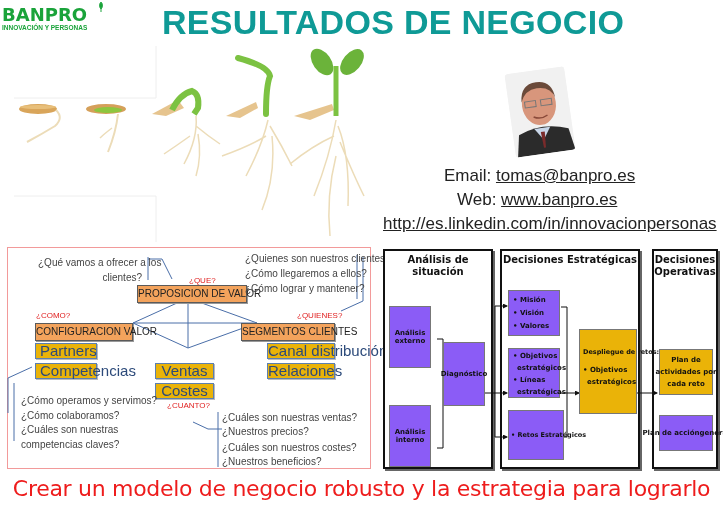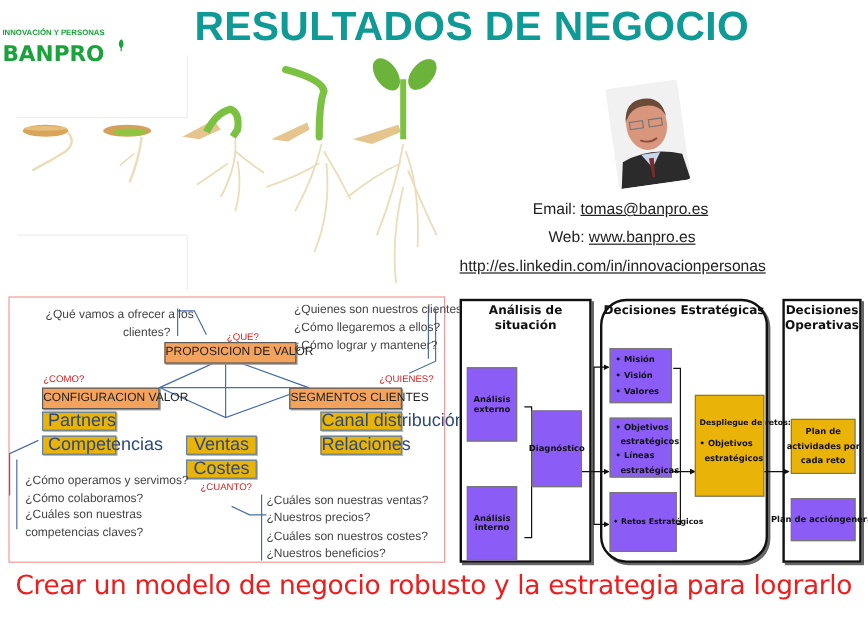--- a/index.html
+++ b/index.html
@@ -1,21 +1,21 @@
 <!DOCTYPE html>
 <html><head>
 <meta charset="utf-8">
 <style>
   html, body { margin:0; padding:0; }
   body { width:723px; height:519px; background:#ffffff; position:relative; overflow:hidden; font-family:"Liberation Sans", sans-serif; }
   .abs { position:absolute; }
-  .logo-main { left:2px; top:4px; font-family:"DejaVu Sans", sans-serif; font-weight:bold; font-size:18px; color:#1aa33a; letter-spacing:0px;margin-top:31px; }
+  .logo-main { left:2px; top:4px; font-family:"DejaVu Sans", sans-serif; font-weight:bold; font-size:18px; color:#1aa33a; letter-spacing:0px; }
   .logo-sub { left:2px; top:24px; font-family:"Liberation Sans", sans-serif; font-weight:bold; font-size:6.5px; color:#1aa33a; }
   .title { left:162px; top:3px; font-family:"Liberation Sans", sans-serif; font-weight:bold; font-size:34px; color:#0f9a96; letter-spacing:0.3px; }
-  .contact { font-family:"Liberation Sans", sans-serif; font-size:13px; color:#222; white-space:nowrap; }
+  .contact { font-family:"Liberation Sans", sans-serif; font-size:17px; color:#222; white-space:nowrap; }
   .contact a { color:#222; text-decoration:underline; }
   .bottom-tag { left:0; width:723px; top:476px; text-align:center; font-family:"DejaVu Sans", sans-serif; font-size:22px; color:#ee1c1c; letter-spacing:-0.3px; }
 
   
   .canvas { left:7px; top:247px; width:364px; height:222px; border:1px solid #f29a9a; box-sizing:border-box; }
   .q { font-family:"Liberation Sans", sans-serif; font-size:10px; color:#444; line-height:15px; white-space:nowrap; }
   .red { font-family:"Liberation Sans", sans-serif; font-size:8px; color:#e02020; white-space:nowrap; }
   .obox { background:#f4a460; background:#f3a35c; border:1px solid #5a5a5a; font-family:"Liberation Sans", sans-serif; font-size:10px; color:#222; text-align:center; line-height:16px; box-shadow:1px 1px 0 #999; white-space:nowrap; }
   .ybox { background:#eab308; border:1px solid #5b7fb0; font-family:"Liberation Sans", sans-serif; font-size:15px; color:#2c4a7a; line-height:14px; box-shadow:1px 1px 0 #bbb; white-space:nowrap; }
 
@@ -120,21 +120,21 @@
   <div>clientes?</div>
 </div>
 <div class="abs red" style="left:173px; top:276px;margin-left:16px;">¿QUE?</div>
 <div class="abs obox" style="left:137px; top:285px; width:108px;">PROPOSICION DE VALOR</div>
 
 <div class="abs q" style="left:245px; top:251px;">
   <div>¿Quienes son nuestros clientes?</div>
   <div>¿Cómo llegaremos a ellos?</div>
   <div>¿Cómo lograr y mantener?</div>
 </div>
-<div class="abs red" style="left:316px; top:311px;text-align:center;">¿QUIENES?</div>
+<div class="abs red" style="left:297px; top:311px;text-align:center;">¿QUIENES?</div>
 <div class="abs obox" style="left:241px; top:323px; width:92px;">SEGMENTOS CLIENTES</div>
 <div class="abs ybox" style="left:267px; top:343px; width:64px; padding-right:2px;">Canal distribución</div>
 <div class="abs ybox" style="left:267px; top:363px; width:64px; text-align:right; padding-right:2px;">Relaciones</div>
 
 <div class="abs red" style="left:36px; top:311px;">¿COMO?</div>
 <div class="abs obox" style="left:35px; top:323px; width:96px;">CONFIGURACION VALOR</div>
 <div class="abs ybox" style="left:35px; top:343px; width:56px; padding-left:4px;">Partners</div>
 <div class="abs ybox" style="left:35px; top:363px; width:56px; padding-left:4px;">Competencias</div>
 
 <div class="abs ybox" style="left:155px; top:363px; width:57px; text-align:center;">Ventas</div>
@@ -150,21 +150,21 @@
 <div class="abs q" style="left:222px; top:411px; line-height:14px;">
   <div>¿Cuáles son nuestras ventas?</div>
   <div>¿Nuestros precios?</div>
   <div style="margin-top:2px;">¿Cuáles son nuestros costes?</div>
   <div>¿Nuestros beneficios?</div>
 </div>
 
 <div class="abs sd-panel" style="left:383px; top:249px; width:110px; height:220px;">
   <div class="sd-head" style="margin-top:3px;">Análisis de situación</div>
 </div>
-<div class="abs sd-panel" style="left:500px; top:249px; width:140px; height:220px;border-radius:22px;">
+<div class="abs sd-panel" style="left:500px; top:249px; width:140px; height:220px;">
   <div class="sd-head" style="margin-top:3px;">Decisiones Estratégicas</div>
 </div>
 <div class="abs sd-panel" style="left:652px; top:249px; width:66px; height:220px;">
   <div class="sd-head" style="margin-top:3px;">
     <div>Decisiones</div>
     <div>Operativas</div>
   </div>
 </div>
 
 <svg class="abs" style="left:383px; top:249px;" width="340" height="222">

